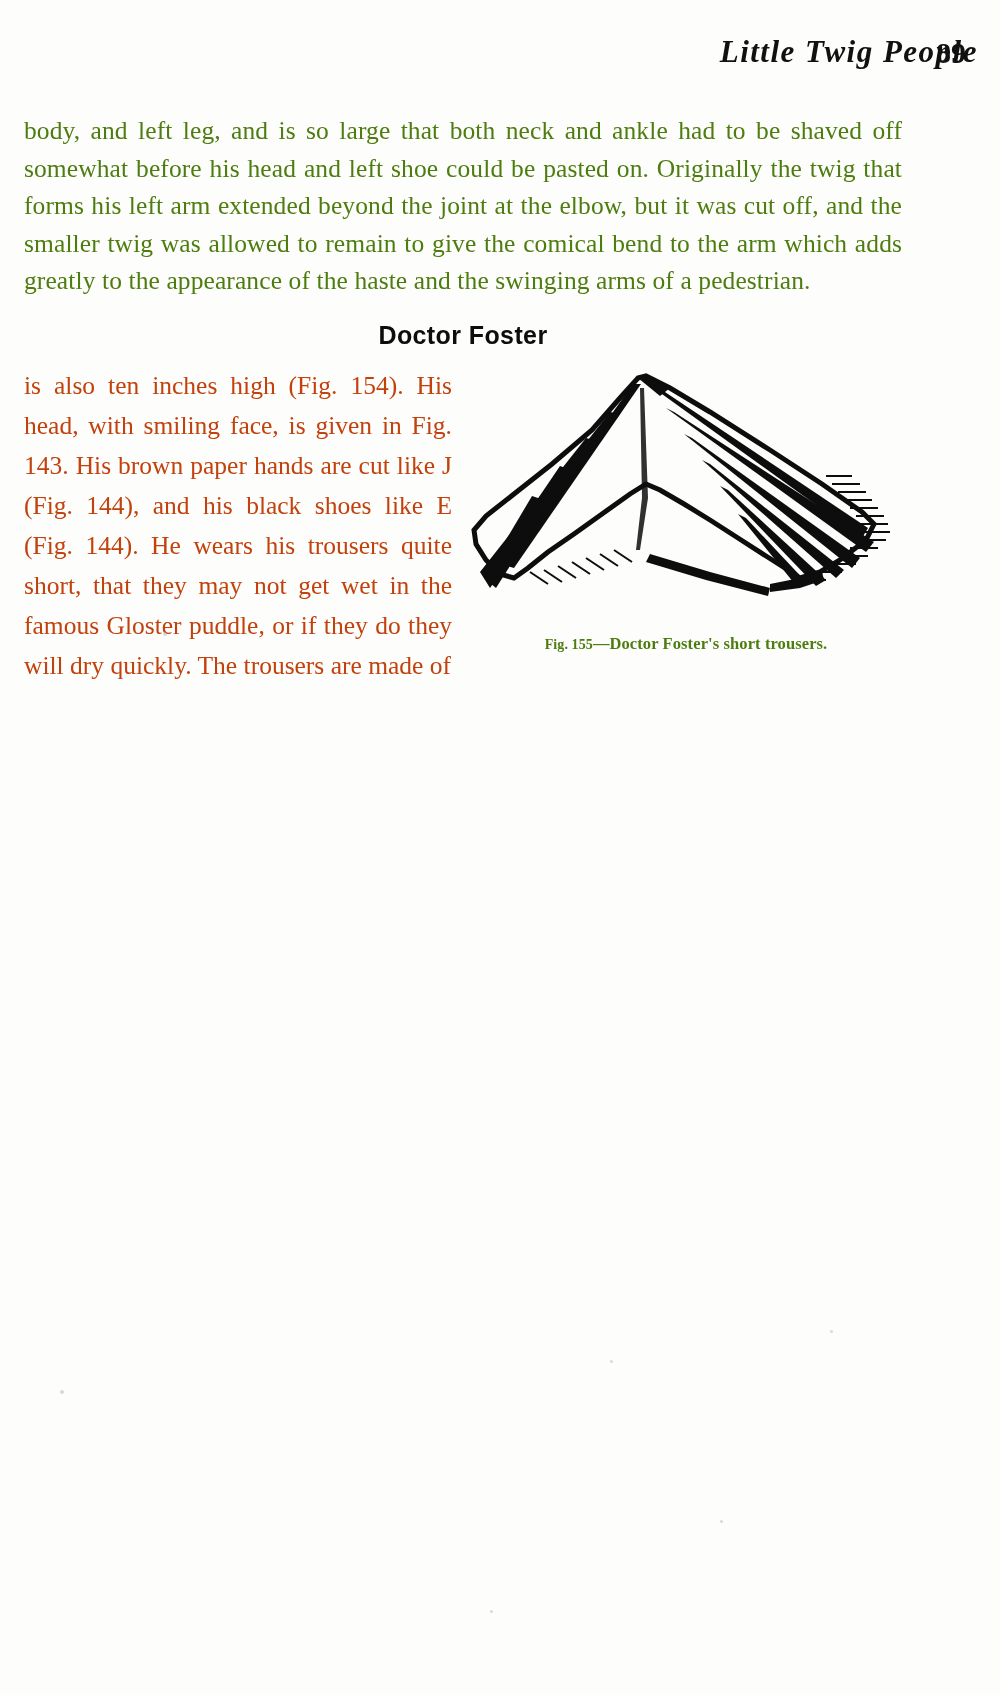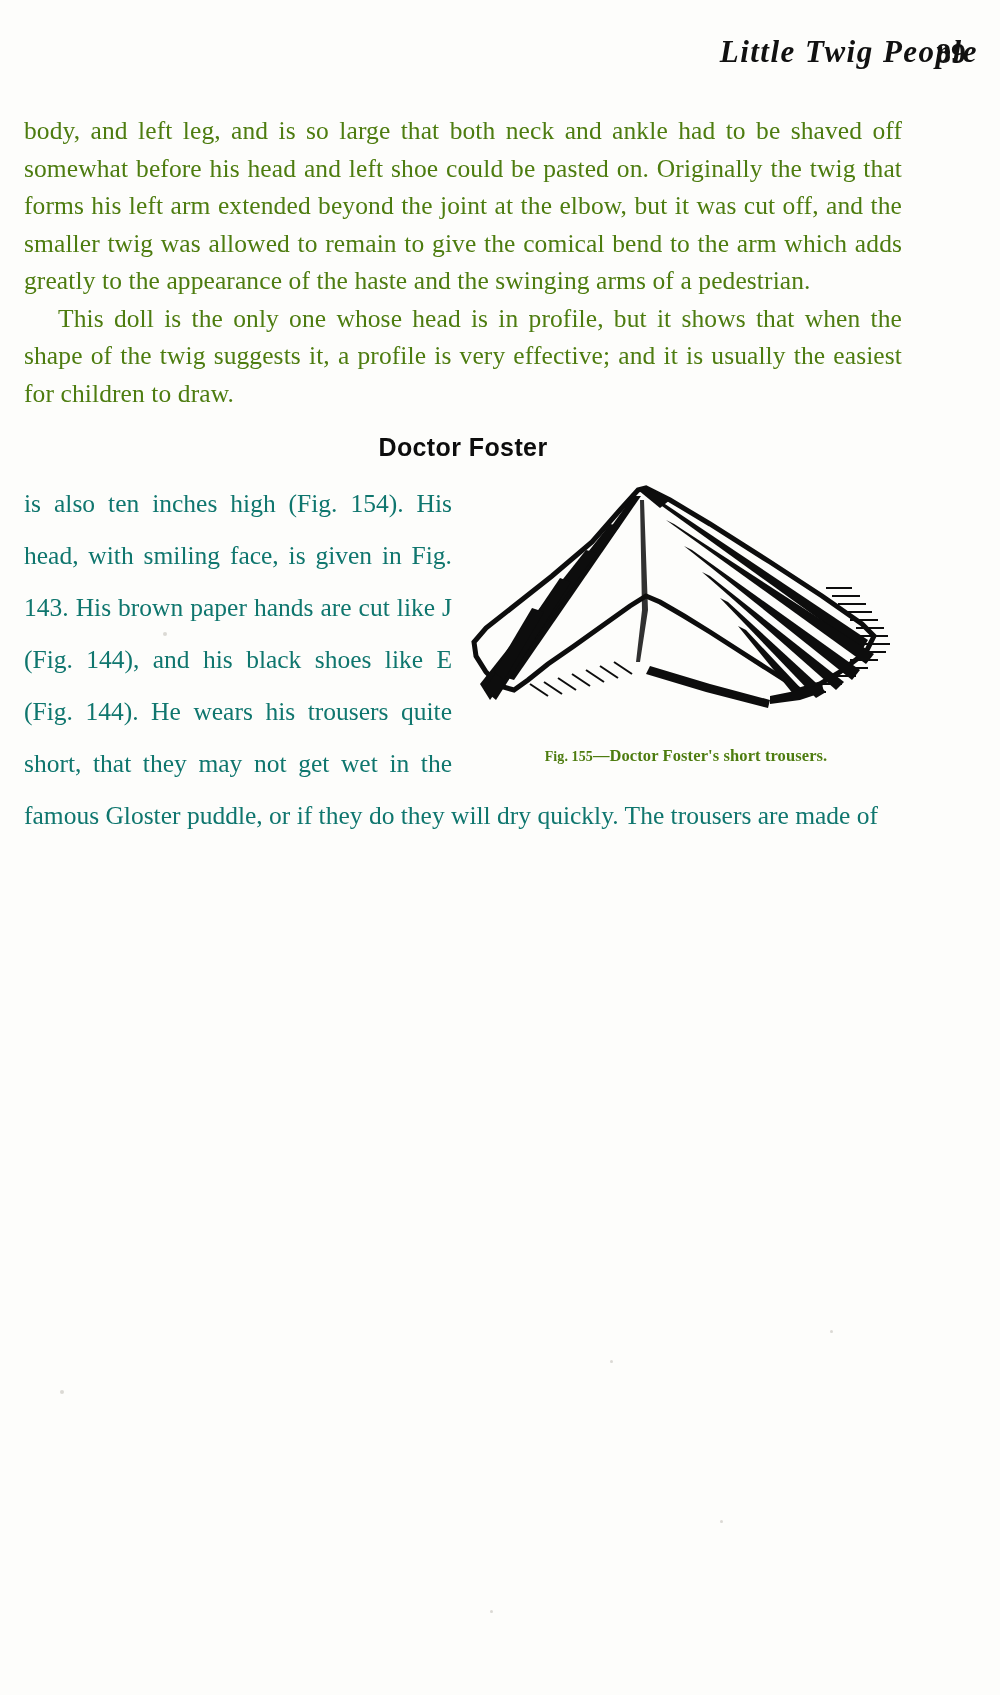--- a/index.html
+++ b/index.html
@@ -112,23 +112,23 @@
     color: #4d7c0f;
     margin-top: 4px;
     letter-spacing: 0.1px;
   }
   .figure-caption .small-caps {
     font-size: 14px;
   }
 
   .wrap-text {
     font-size: 25.5px;
-    line-height: 52px;
+    line-height: 40px;
     text-align: justify;
-    color: #0f766e;
+    color: #c2410c;
   }
   .tail-text {
     clear: both;
     font-size: 25.5px;
     line-height: 37.5px;
     text-align: justify;
     color: #0d0d0d;
     margin-top: 0;
   }
 
@@ -146,21 +146,20 @@
 <div class="page">
 
   <div class="header">
     <div class="header-title">Little Twig People</div>
     <div class="header-pageno">89</div>
   </div>
 
   <div class="content">
 
     <p class="para">body, and left leg, and is so large that both neck and ankle had to be shaved off somewhat before his head and left shoe could be pasted on.  Originally the twig that forms his left arm extended beyond the joint at the elbow, but it was cut off, and the smaller twig was allowed to remain to give the comical bend to the arm which adds greatly to the appearance of the haste and the swinging arms of a pedestrian.</p>
-    <p class="para indent">This doll is the only one whose head is in profile, but it shows that when the shape of the twig suggests it, a profile is very effective; and it is usually the easiest for children to draw.</p>
 
     <div class="subhead">Doctor Foster</div>
 
     <div class="wrap-region">
 
       <div class="figure">
         <svg class="figure-art" viewBox="0 0 432 258" aria-hidden="true">
           <g fill="#0d0d0d">
 
             <path d="M168 6 L176 4 L200 16 L240 40 L300 78 L352 112 L392 140 L404 152 L396 168 L370 188 L350 200 L330 206 L318 198 L296 184 L268 166 L240 148 L214 132 L190 118 L176 112 L160 122 L132 142 L104 162 L78 180 L58 196 L44 206 L30 202 L16 188 L6 172 L4 158 L16 144 L44 122 L82 92 L122 58 L150 26 Z" fill="none" stroke="#0d0d0d" stroke-width="5"></path>

